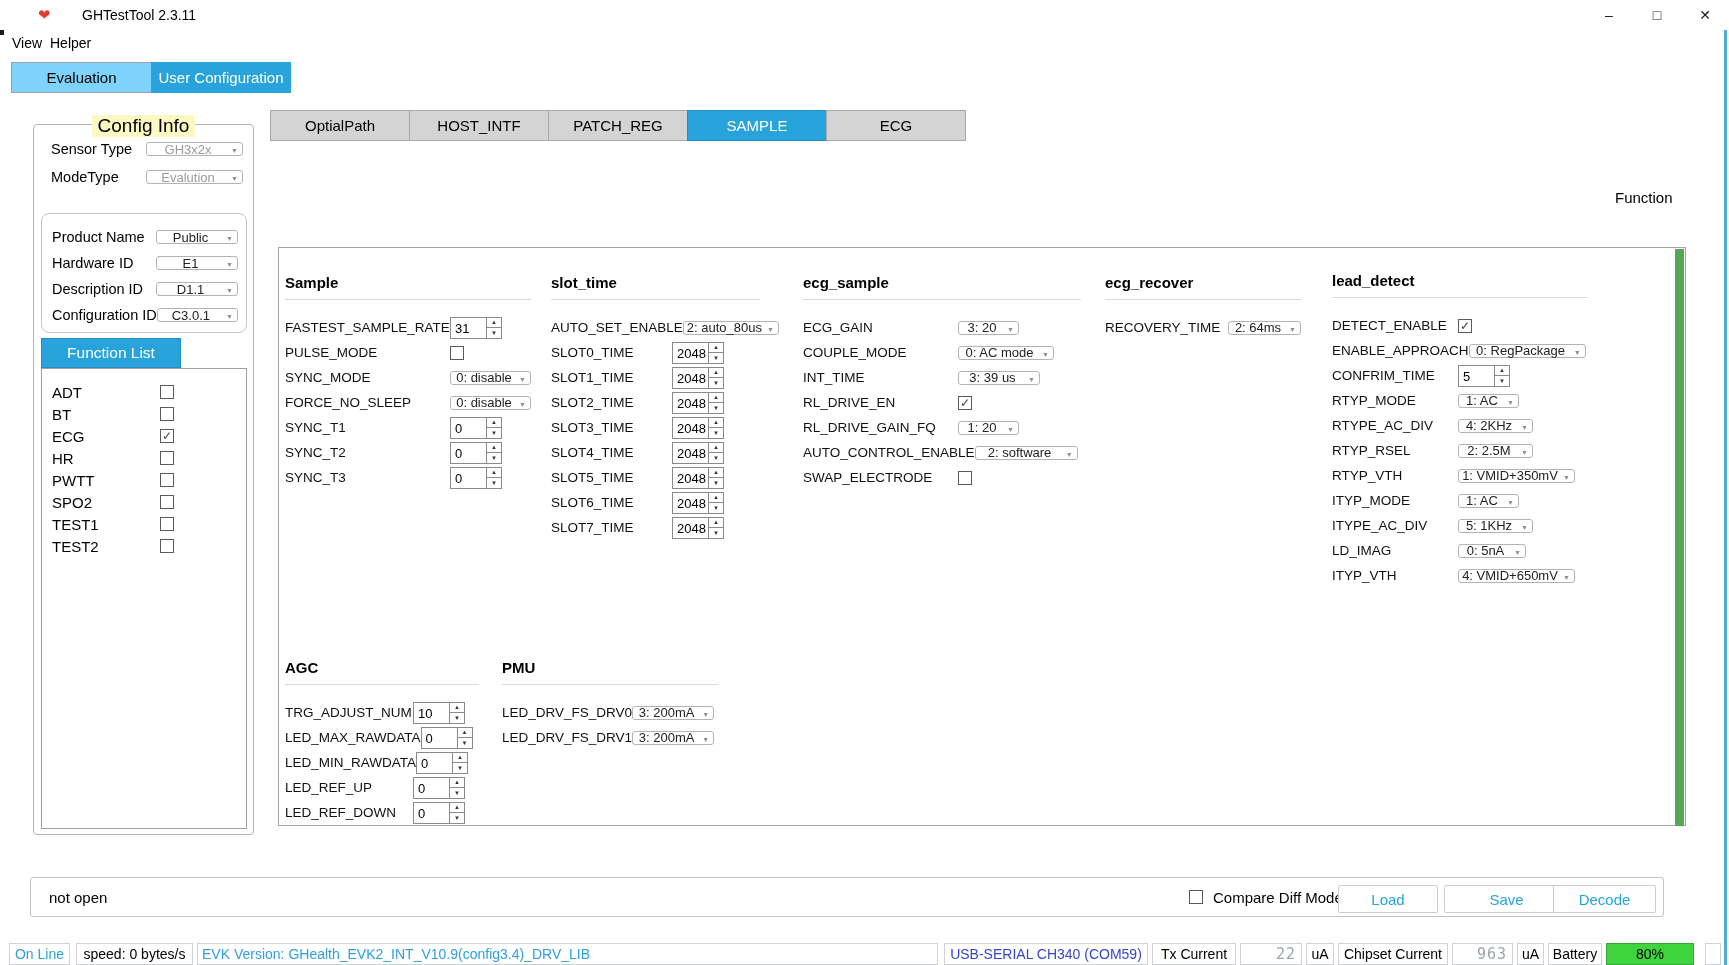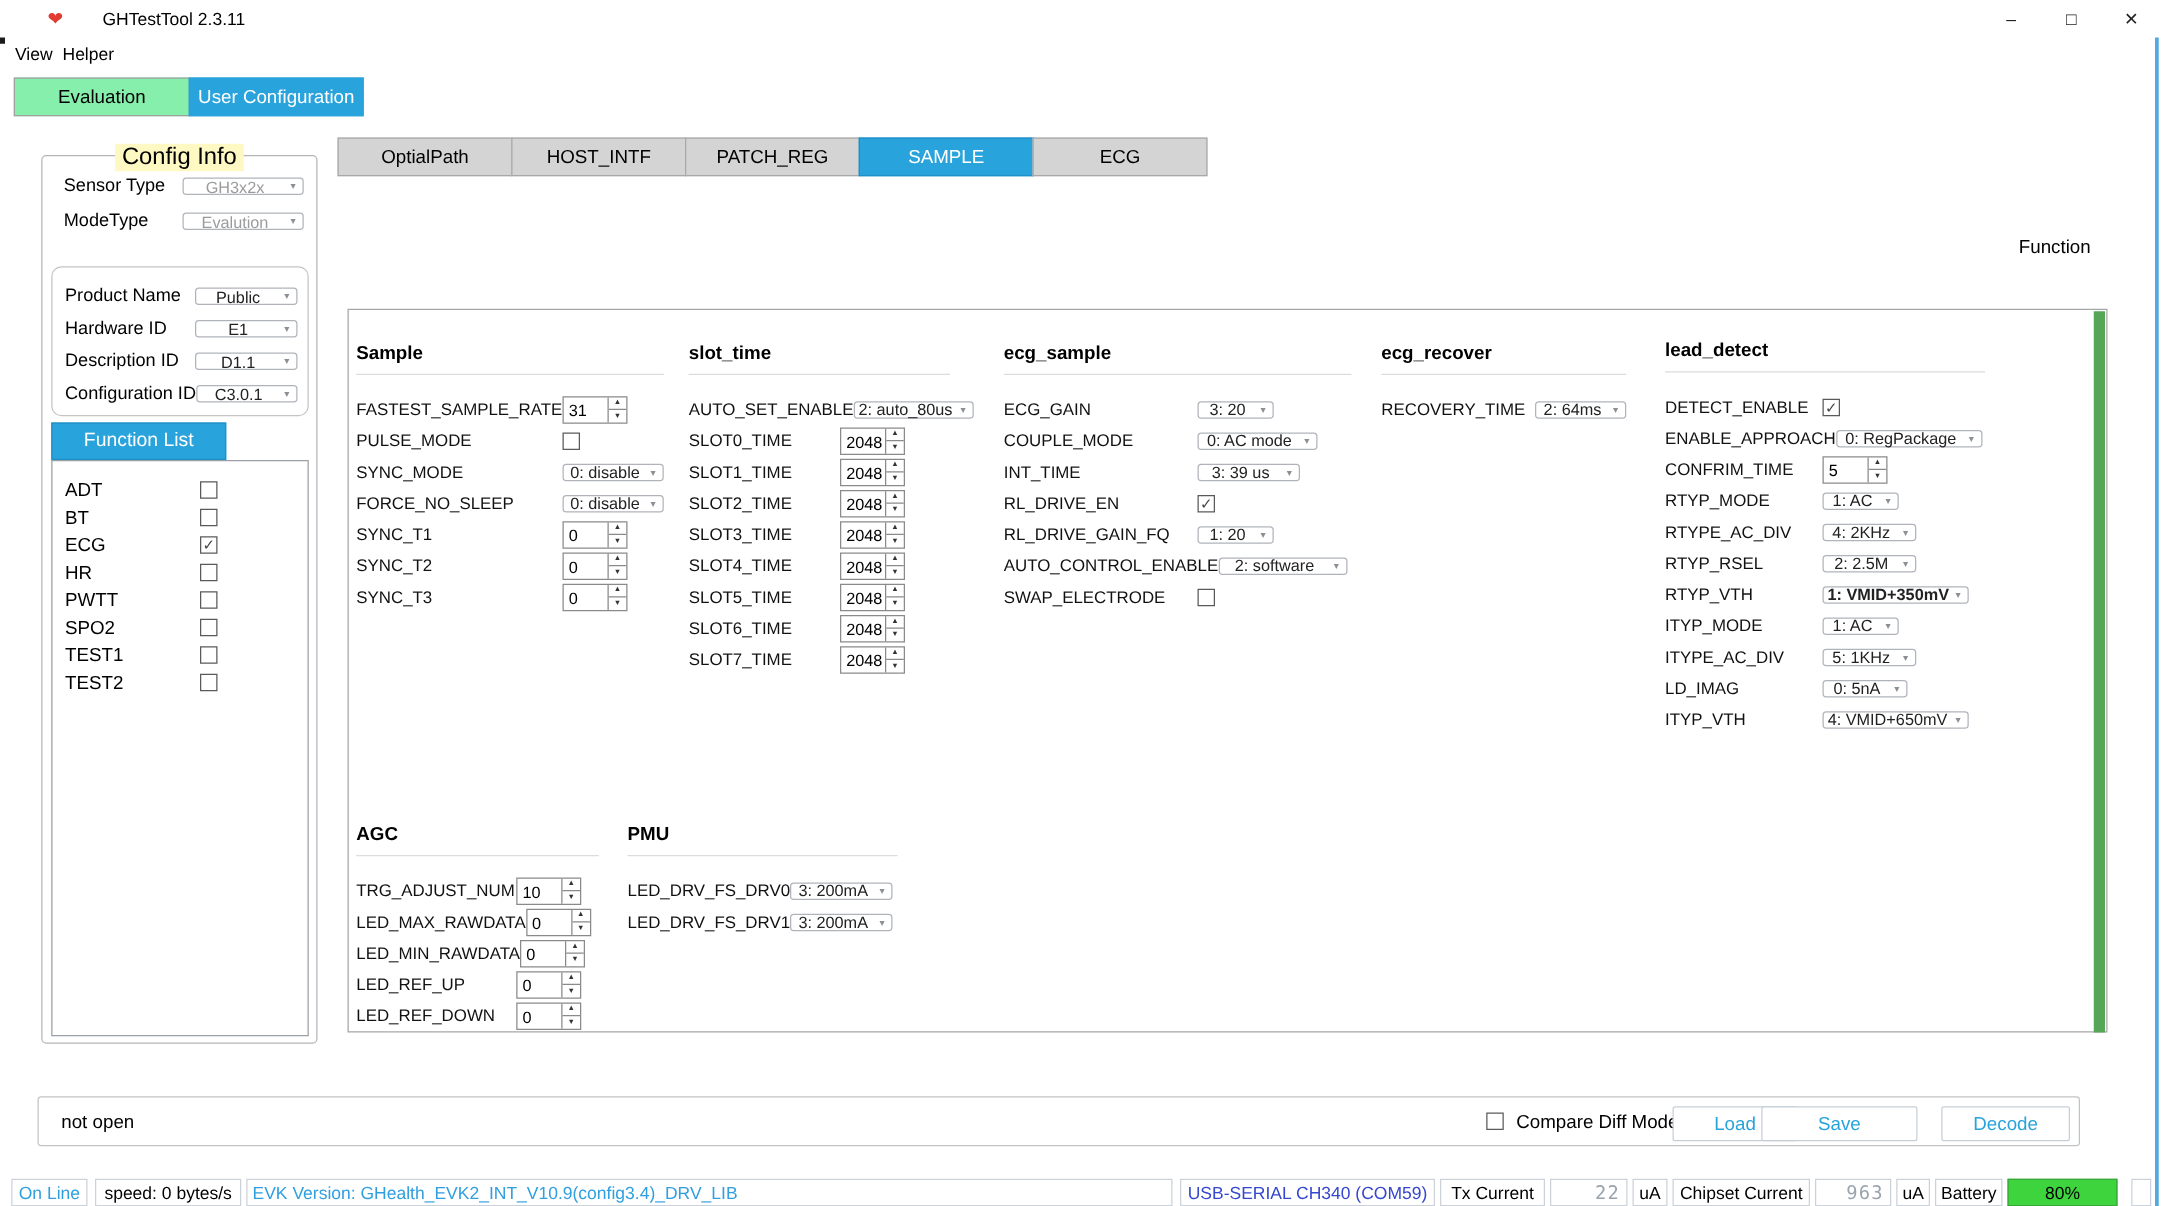--- a/index.html
+++ b/index.html
@@ -10,21 +10,21 @@
   #app-icon{position:absolute;left:38px;top:6px;font-size:15px;color:#e23b32}
   #app-title{position:absolute;left:82px;top:7px;font-size:14px}
   #win-controls{position:absolute;right:14px;top:0;height:30px;display:flex;gap:28px;align-items:center}
   .win-btn{width:20px;text-align:center;font-size:14px;color:#222;cursor:default}
   #menubar{position:absolute;left:0;top:30px;width:1729px;height:26px}
   .menu-item{position:absolute;top:5px;font-size:14px}
   #menu-view{left:12px}#menu-helper{left:50px}
   
   #main-tabs{position:absolute;left:12px;top:62px;display:flex}
   .mtab{height:31px;display:flex;align-items:center;justify-content:center;font-size:15px;
-    background:#86efac;border:1px solid #a0a0a0;margin-left:-1px;white-space:nowrap}
+    background:#7dd3fc;border:1px solid #a0a0a0;margin-left:-1px;white-space:nowrap}
   .mtab.t0{width:141px}.mtab.t1{width:140px}
   .mtab.active{background:var(--accent);border-color:var(--accent);color:#fff}
   
   #sub-tabs{position:absolute;left:271px;top:110px;display:flex}
   .subtab{width:140px;height:31px;background:#d4d4d4;border:1px solid #a8a8a8;margin-left:-1px;
     display:flex;align-items:center;justify-content:center;font-size:15px}
   .subtab.active{background:var(--accent);border-color:#1f8fc6;color:#fff}
   #function-label{position:absolute;left:1615px;top:189px;font-size:15px}
   
   #config-box{position:absolute;left:33px;top:124px;width:221px;height:711px;
@@ -75,21 +75,21 @@
   .cb.checked::after{content:"✓";font-size:12px;color:#444;line-height:1}
   .w97{width:97px}.w82{width:82px}
   
   #footer{position:absolute;left:30px;top:877px;width:1634px;height:40px;border:1px solid #c3c3c3;border-radius:3px;background:#fff}
   #footer-status{position:absolute;left:18px;top:11px;font-size:15px}
   #compare-cb{position:absolute;left:1158px;top:12px}
   #compare-label{position:absolute;left:1182px;top:11px;font-size:15px;white-space:nowrap}
   .footer-btn{position:absolute;top:7px;height:28px;border:1px solid #c6cfd8;border-radius:2px;background:#fff;
     color:var(--accent);font-size:15px;display:flex;align-items:center;justify-content:center}
   #btn-load{left:1307px;width:100px}
-  #btn-save{left:1378px;width:125px}
+  #btn-save{left:1413px;width:125px}
   #btn-decode{left:1522px;width:103px}
   
   .sbox{position:absolute;top:943px;height:22px;border:1px solid #ccd2d9;display:flex;align-items:center;
     justify-content:center;font-size:14px;background:#fff;white-space:nowrap}
   #sb-online{left:9px;width:61px;color:var(--blue1)}
   #sb-speed{left:76px;width:117px}
   #sb-evk{left:197px;width:741px;justify-content:flex-start;padding-left:4px;color:var(--blue1)}
   #sb-usb{left:944px;width:204px;color:var(--blue2)}
   #sb-txlabel{left:1152px;width:84px}
   #sb-txlcd{left:1240px;width:62px}
@@ -485,21 +485,21 @@
     </div>
     <div class="prow">
       <span class="plabel">RTYP_RSEL</span>
       <span class="combo" style="width: 75px;">
         <span class="combo-val">2: 2.5M</span>
         <span class="combo-arrow"></span>
       </span>
     </div>
     <div class="prow">
       <span class="plabel">RTYP_VTH</span>
-      <span class="combo" style="width: 117px; font-weight: bold;">
+      <span class="combo" style="width: 117px;">
         <span class="combo-val">1: VMID+350mV</span>
         <span class="combo-arrow"></span>
       </span>
     </div>
     <div class="prow">
       <span class="plabel">ITYP_MODE</span>
       <span class="combo" style="width: 61px;">
         <span class="combo-val">1: AC</span>
         <span class="combo-arrow"></span>
       </span>

